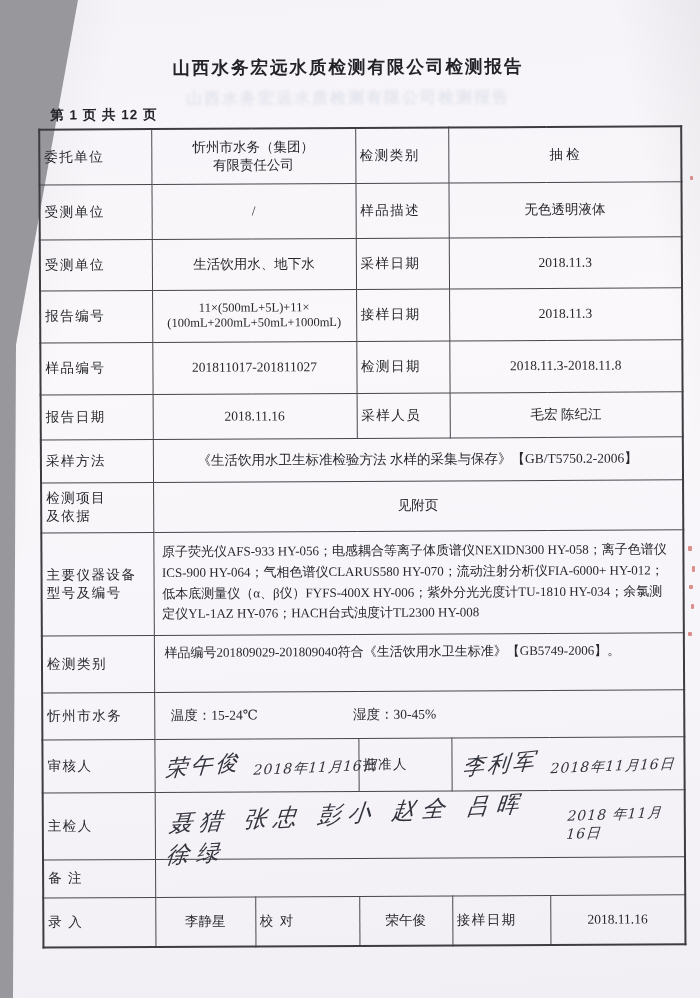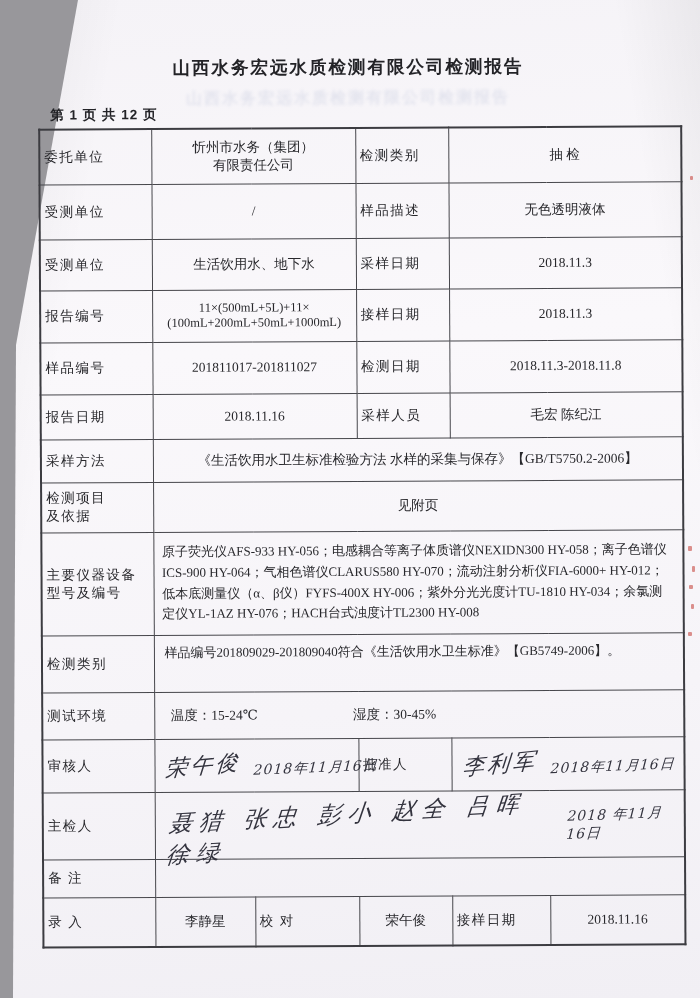--- a/index.html
+++ b/index.html
@@ -141,21 +141,21 @@
     <tr style="height:103px">
       <td class="lbl">主要仪器设备
 型号及编号</td>
       <td class="longtext" colspan="5">原子荧光仪AFS-933  HY-056；电感耦合等离子体质谱仪NEXIDN300  HY-058；离子色谱仪ICS-900  HY-064；气相色谱仪CLARUS580  HY-070；流动注射分析仪FIA-6000+  HY-012；低本底测量仪（α、β仪）FYFS-400X  HY-006；紫外分光光度计TU-1810  HY-034；余氯测定仪YL-1AZ  HY-076；HACH台式浊度计TL2300  HY-008</td>
     </tr>
     <tr style="height:57px">
       <td class="lbl">检测类别</td>
       <td class="left top" colspan="5" style="font-size:13px">样品编号201809029-201809040符合《生活饮用水卫生标准》【GB5749-2006】。</td>
     </tr>
     <tr style="height:47px">
-      <td class="lbl">测试环境</td>
+      <td class="lbl">忻州市水务</td>
       <td colspan="5">
         <div class="env-wrap">
           <span>温度：15-24℃</span>
           <span>湿度：30-45%</span>
         </div>
       </td>
     </tr>
     <tr style="height:53px">
       <td class="lbl">审核人</td>
       <td class="left sig-cell" colspan="2">

